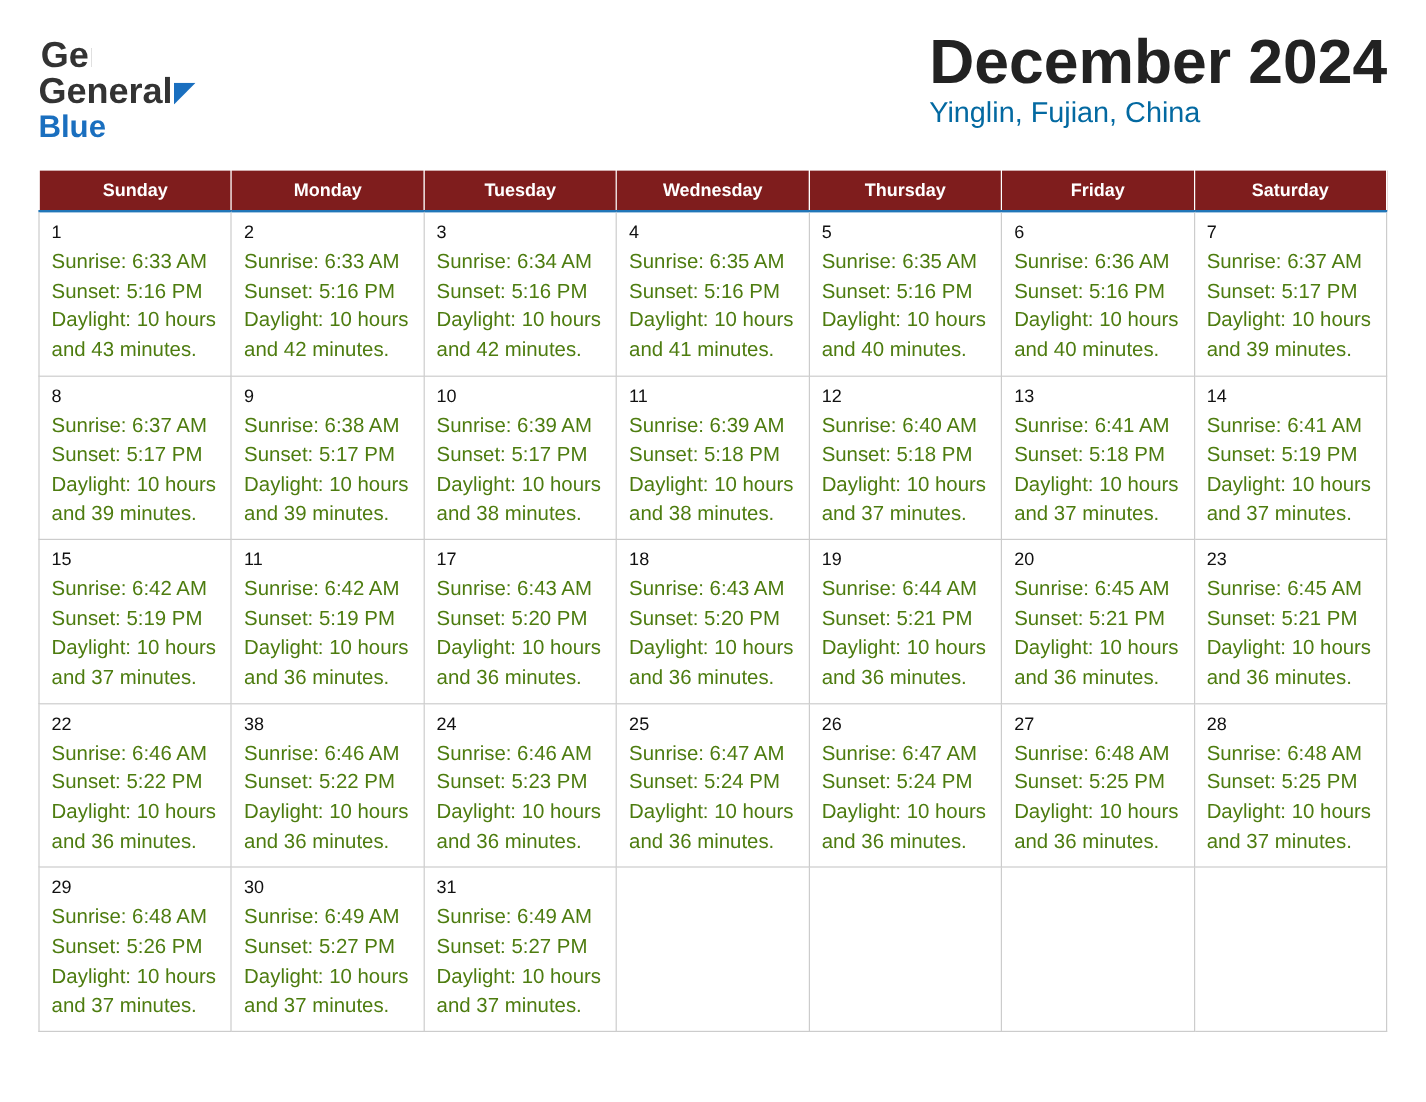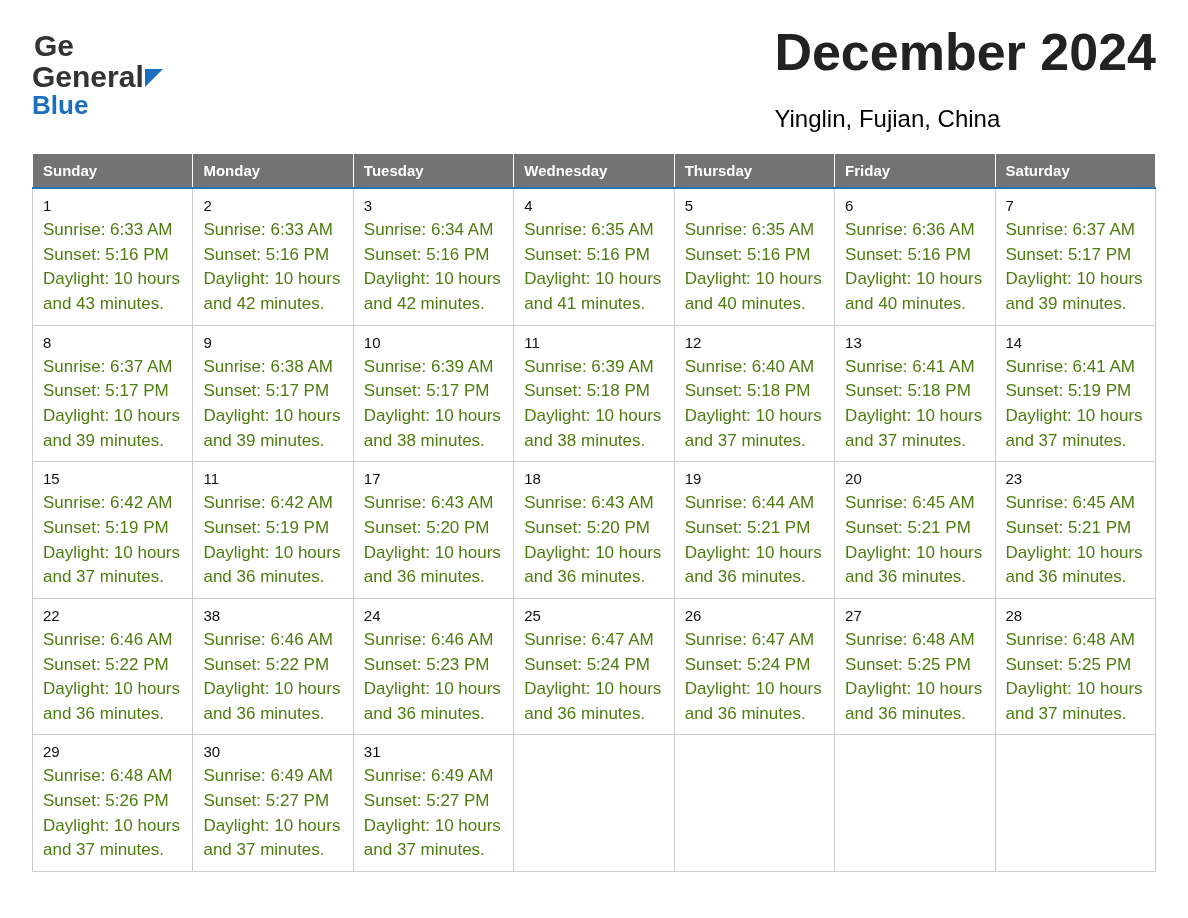--- a/index.html
+++ b/index.html
@@ -26,34 +26,33 @@
     }
     .title-block h1 {
       font-size: 52px;
       font-weight: bold;
       color: #222;
       line-height: 1.1;
     }
     .title-block h2 {
       font-size: 24px;
       font-weight: normal;
-      color: #000000;
-      margin-top: 24px;
+      color: #0369a1;
     }
     table {
       width: 100%;
       border-collapse: collapse;
     }
     thead tr th {
-      background-color: #737373;
+      background-color: #7f1d1d;
       color: #fff;
       padding: 8px 10px;
       font-size: 15px;
       font-weight: bold;
-      text-align: left;
+      text-align: center;
       border: 1px solid #fff;
     }
     tbody tr td {
       border: 1px solid #ccc;
       padding: 8px 10px;
       vertical-align: top;
       font-size: 13px;
       color: #333;
       width: calc(100% / 7);
       min-height: 100px;

